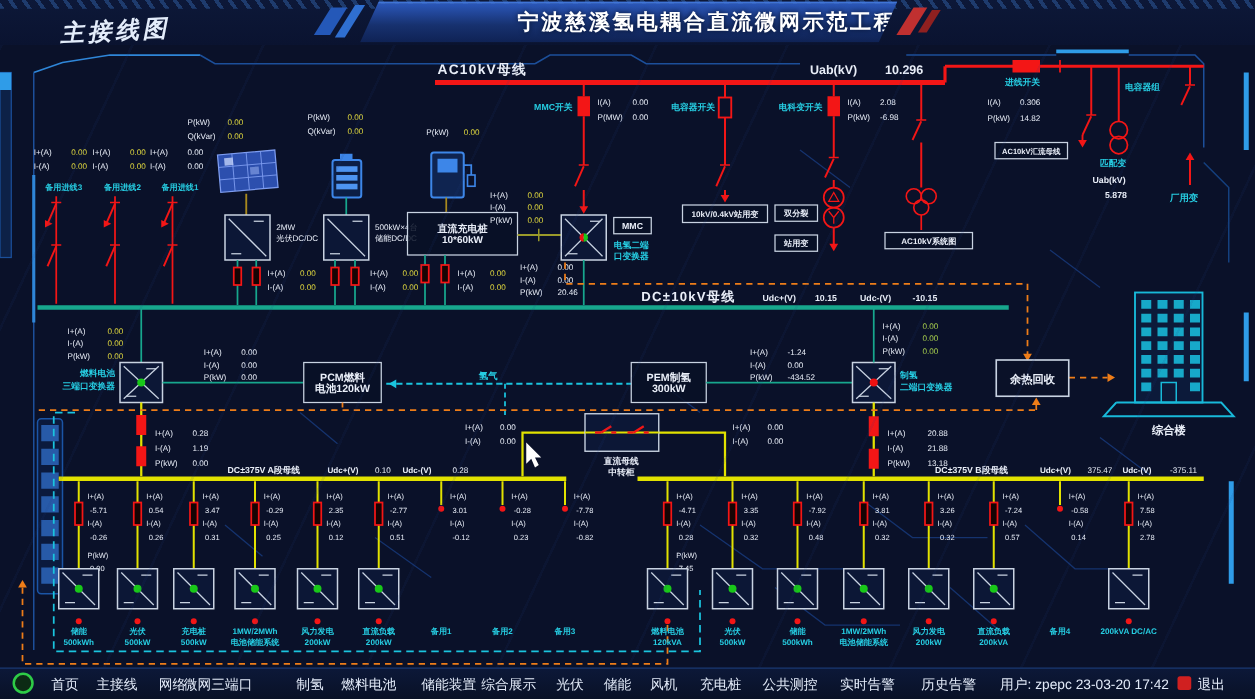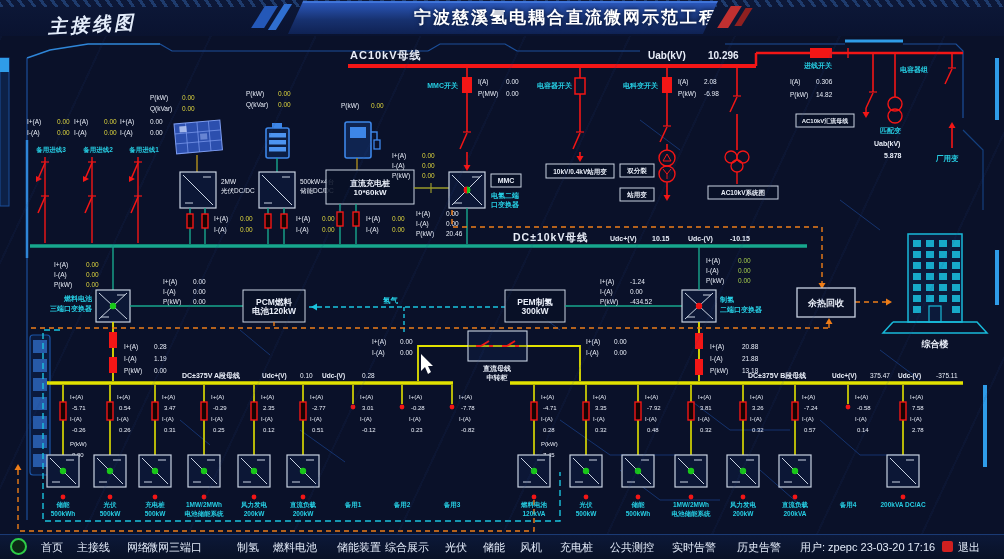--- a/index.html
+++ b/index.html
@@ -660,18 +660,18 @@
       <span class="it" style="left: 273px;">燃料电池</span>
       <span class="it" style="left: 337px;">储能装置</span>
       <span class="it" style="left: 385px;">综合展示</span>
       <span class="it" style="left: 445px;">光伏</span>
       <span class="it" style="left: 483px;">储能</span>
       <span class="it" style="left: 520px;">风机</span>
       <span class="it" style="left: 560px;">充电桩</span>
       <span class="it" style="left: 610px;">公共测控</span>
       <span class="it" style="left: 672px;">实时告警</span>
       <span class="it" style="left: 737px;">历史告警</span>
-      <span class="it" style="left: 800px;">用户: zpepc 23-03-20 17:16</span>
+      <span class="it" style="left: 800px;">用户: zpepc 23-03-20 17:42</span>
       <span style="position: absolute; left: 942px; top: 6px; width: 11px; height: 11px; background: rgb(208, 32, 32); border-radius: 2px;"></span>
       <span class="it" style="left: 958px;">退出</span>
       <span style="position: absolute; left: 10px; top: 3px; width: 17px; height: 17px; border: 2px solid rgb(46, 204, 71); border-radius: 50%; background: rgb(12, 42, 20); box-sizing: border-box;"></span>
     </div>
 </div>
 
 </body></html>

